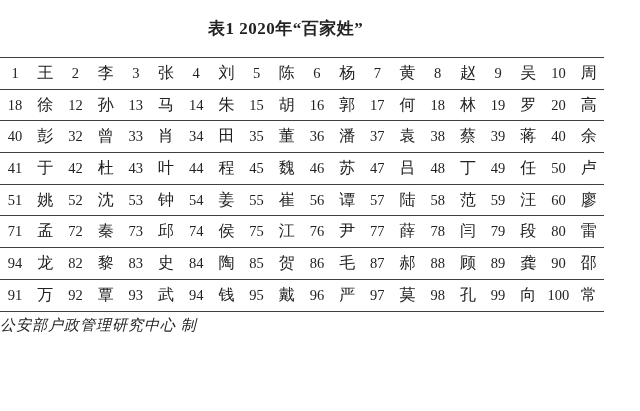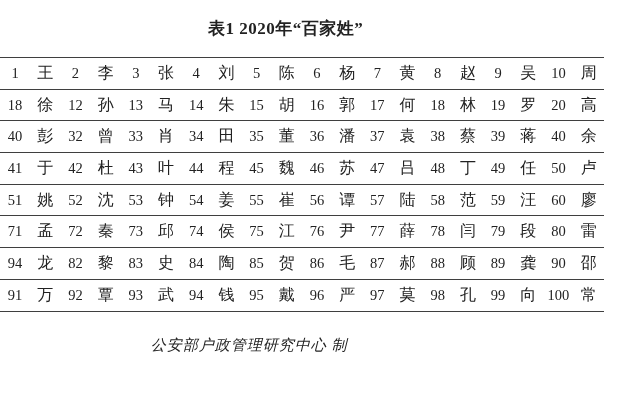--- a/index.html
+++ b/index.html
@@ -48,22 +48,22 @@
     white-space: nowrap;
   }
   td.rank {
     font-size: 14.5px;
     font-family: "Liberation Serif", "DejaVu Serif", serif;
   }
   td.surname {
     font-size: 16px;
   }
   .footer {
-    margin-top: 24px;
-    text-align: center;
+    margin-top: 4px;
+    text-align: left;
     padding-right: 73px;
     font-style: italic;
     font-size: 15px;
     letter-spacing: 1px;
   }
 </style>
 </head>
 <body>
 
 <div class="page">

